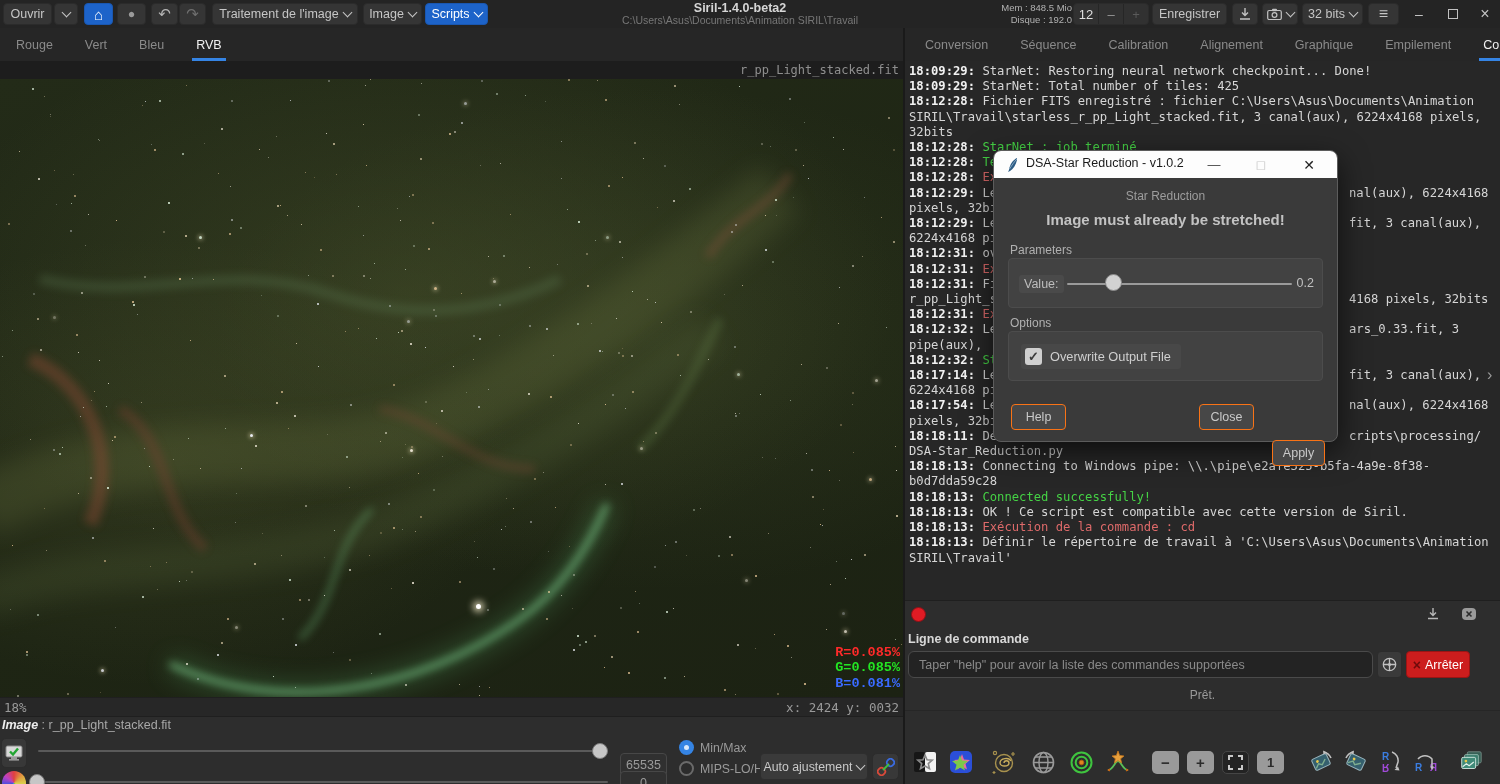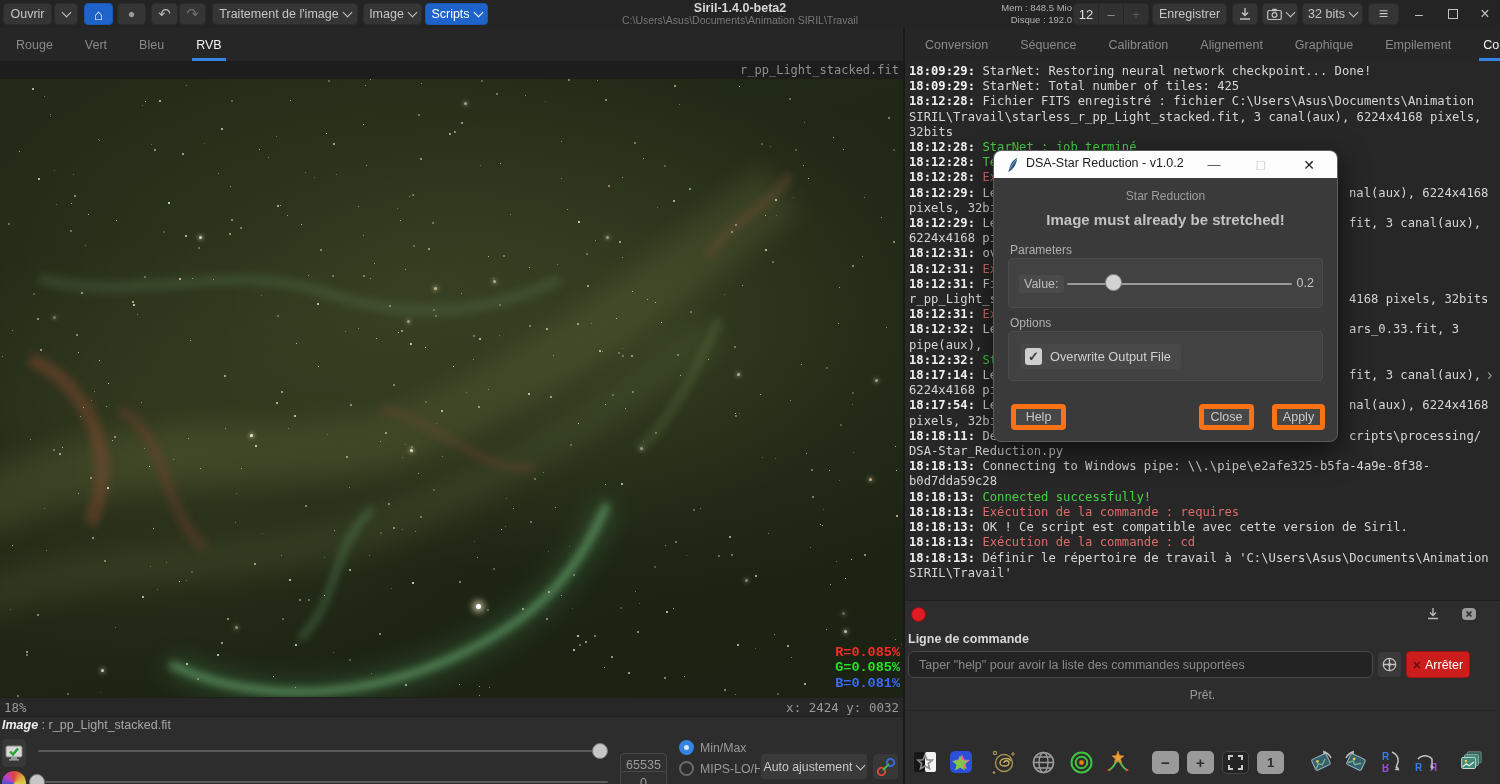--- a/index.html
+++ b/index.html
@@ -97,21 +97,21 @@
   .grouplabel{position:absolute;left:16px;font-size:12px;color:#b0b0b0;}
   .groupbox{position:absolute;left:14px;width:315px;background:#424242;border:1px solid #4c4c4c;border-radius:4px;box-sizing:border-box;}
   #dlg-value-label{position:absolute;left:10px;top:16px;font-size:12.5px;color:#bdbdbd;background:#4a4a4a;padding:2px 5px;border-radius:3px;}
   #dlg-slider-track{position:absolute;left:58px;top:24px;width:225px;height:2px;background:#9a9a9a;border-radius:1px;}
   #dlg-slider-handle{position:absolute;left:96px;top:15px;width:17px;height:17px;border-radius:50%;background:#d2d2d2;border:1px solid #8a8a8a;box-sizing:border-box;}
   #dlg-value{position:absolute;right:8px;top:17px;font-size:12.5px;color:#c0c0c0;}
   #dlg-check-row{position:absolute;left:12px;top:12px;display:flex;align-items:center;gap:8px;background:#484848;padding:4px 10px 4px 4px;border-radius:3px;}
   #dlg-checkbox{width:17px;height:17px;background:#cfcfcf;border-radius:3px;color:#3c3c3c;font-weight:bold;font-size:13px;
      display:flex;align-items:center;justify-content:center;}
   #dlg-check-label{font-size:12.8px;color:#cfcfcf;}
-  .dlg-btn{position:absolute;top:253px;height:26px;background:#474747;border:5px solid #f97316;border-radius:4px;color:#c9c9c9;
+  .dlg-btn{position:absolute;top:253px;height:26px;background:#474747;border:1px solid #f97316;border-radius:4px;color:#c9c9c9;
      font-size:12.5px;display:flex;align-items:center;justify-content:center;box-sizing:border-box;}
   svg{display:block;}
 </style>
 </head>
 <body>
 
 <div id="app">
 
   <div id="topbar">
     <div class="btn" style="left:3px;width:49px;">
@@ -750,21 +750,20 @@
         <div class="cline"><span class="ts">18:12:32:</span><span class="g"> St</span></div>
         <div class="cline"><span class="ts">18:17:14:</span><span class="w"> Le</span><span class="rfrag">fit, 3 canal(aux),</span></div>
         <div class="cline"><span class="w">6224x4168 pi</span></div>
         <div class="cline"><span class="ts">18:17:54:</span><span class="w"> Le</span><span class="rfrag">nal(aux), 6224x4168</span></div>
         <div class="cline"><span class="w">pixels, 32bi</span></div>
         <div class="cline"><span class="ts">18:18:11:</span><span class="w"> Dé</span><span class="rfrag">cripts\processing/</span></div>
         <div class="cline"><span class="w">DSA-Star_Reduction.py</span></div>
         <div class="cline"><span class="ts">18:18:13:</span><span class="w"> Connecting to Windows pipe: \\.\pipe\e2afe325-b5fa-4a9e-8f38-</span></div>
         <div class="cline"><span class="w">b0d7dda59c28</span></div>
         <div class="cline"><span class="ts">18:18:13:</span><span class="g"> Connected successfully!</span></div>
-        <div class="cline"><span class="ts">18:18:13:</span><span class="r"> Exécution de la commande : requires</span></div>
         <div class="cline"><span class="ts">18:18:13:</span><span class="w"> OK ! Ce script est compatible avec cette version de Siril.</span></div>
         <div class="cline"><span class="ts">18:18:13:</span><span class="r"> Exécution de la commande : cd</span></div>
         <div class="cline"><span class="ts">18:18:13:</span><span class="w"> Définir le répertoire de travail à 'C:\Users\Asus\Documents\Animation</span></div>
         <div class="cline"><span class="w">SIRIL\Travail'</span></div>
       </div>
     <div id="panel-expander">›</div>
 
     <div id="indicator-row">
       <div id="rec-dot"></div>
       <div style="position:absolute;left:520px;top:5px;">
@@ -944,18 +943,18 @@
         <div id="dlg-check-label">Overwrite Output File</div>
       </div>
     </div>
 
     <div class="dlg-btn" style="left:17px;width:55px;">
         <span>Help</span>
       </div>
     <div class="dlg-btn" style="left:205px;width:55px;">
         <span>Close</span>
       </div>
-    <div class="dlg-btn" style="left:278px;width:53px;">
+    <div class="dlg-btn" style="left:278px;width:53px;margin-top:36px;">
         <span>Apply</span>
       </div>
   </div>
 
 </div>
 
 </body></html>

